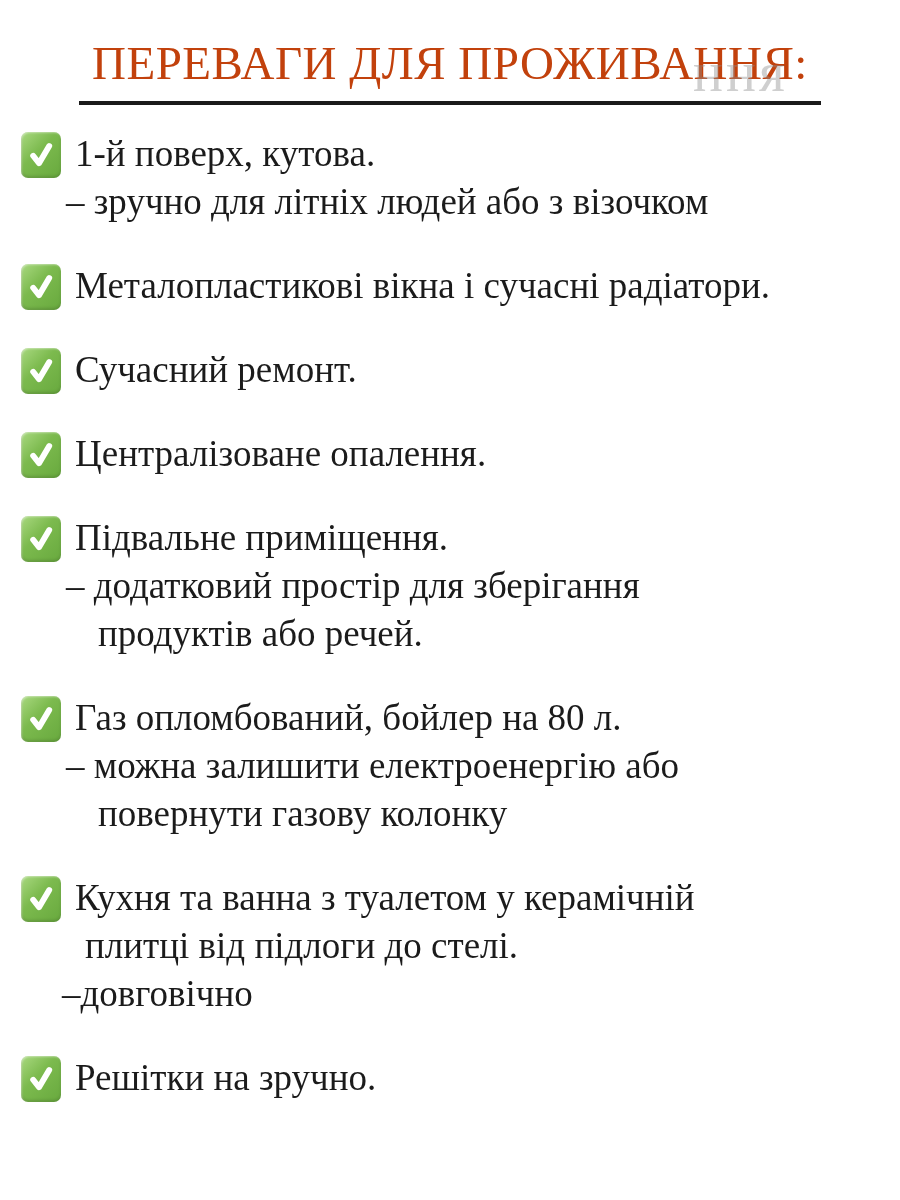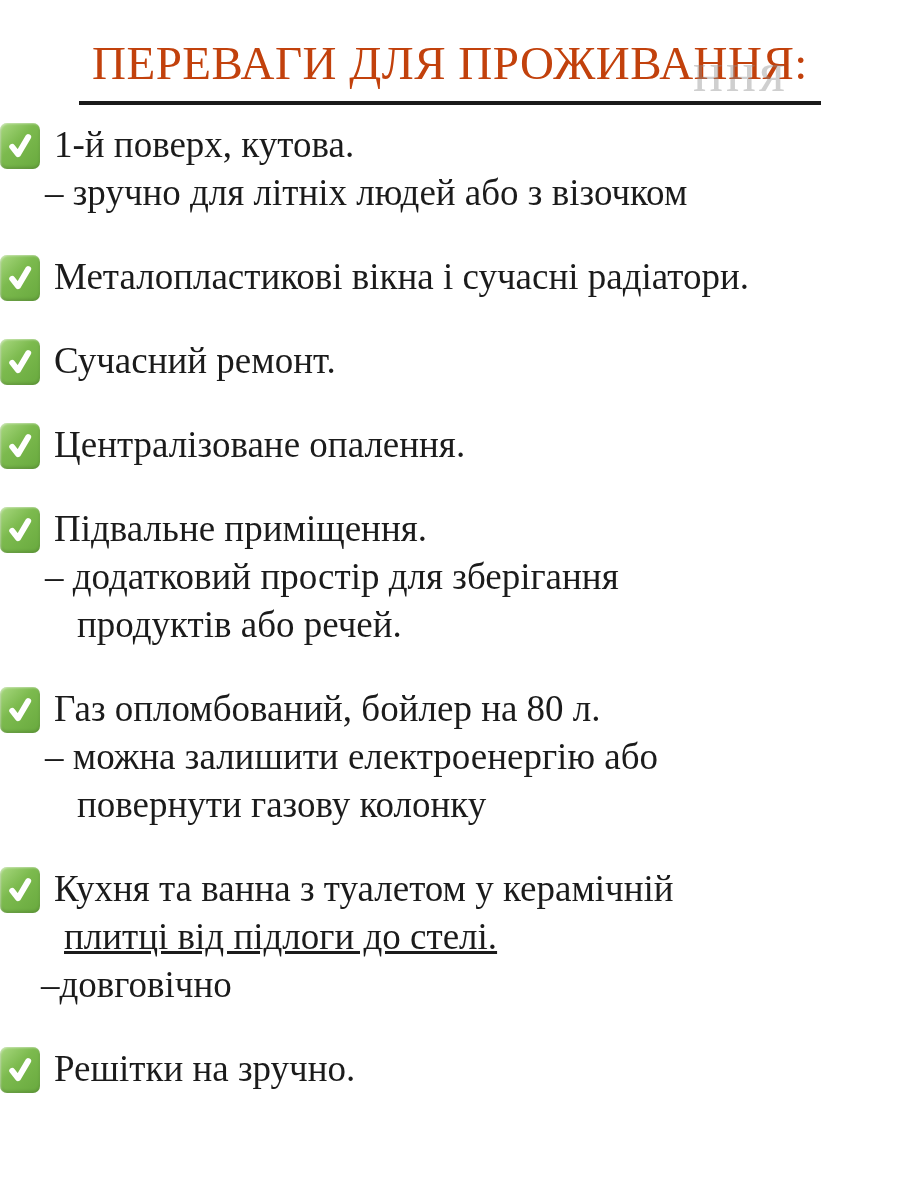--- a/index.html
+++ b/index.html
@@ -37,22 +37,22 @@
     letter-spacing: 3px;
     pointer-events: none;
   }
   .title-underline {
     width: 742px;
     height: 4px;
     background: #1a1a1a;
     margin: 9px auto 0 auto;
   }
   .advantages-list {
-    margin-top: 16px;
-    padding-left: 0;
+    margin-top: 25px;
+    padding-left: 21px;
   }
   .item {
     display: flex;
     align-items: flex-start;
     margin-bottom: 36px;
   }
   .check-icon {
     flex-shrink: 0;
     width: 40px;
     height: 46px;
@@ -72,21 +72,21 @@
   }
   .item-text {
     font-size: 37px;
     line-height: 48px;
   }
   .line {
     white-space: nowrap;
   }
   .sub-dash      { margin-left: -9px; }
   .sub-cont      { padding-left: 23px; }
-  .sub-cont-tight{ padding-left: 10px; text-decoration: underline; }
+  .sub-cont-tight{ padding-left: 10px; }
   .sub-dash-tight{ margin-left: -13px; }
 </style>
 </head>
 <body>
 
 <div class="header">
   <span class="ghost-watermark">ння</span>
   <div class="page-title">ПЕРЕВАГИ ДЛЯ ПРОЖИВАННЯ:</div>
   <div class="title-underline"></div>
 </div>

